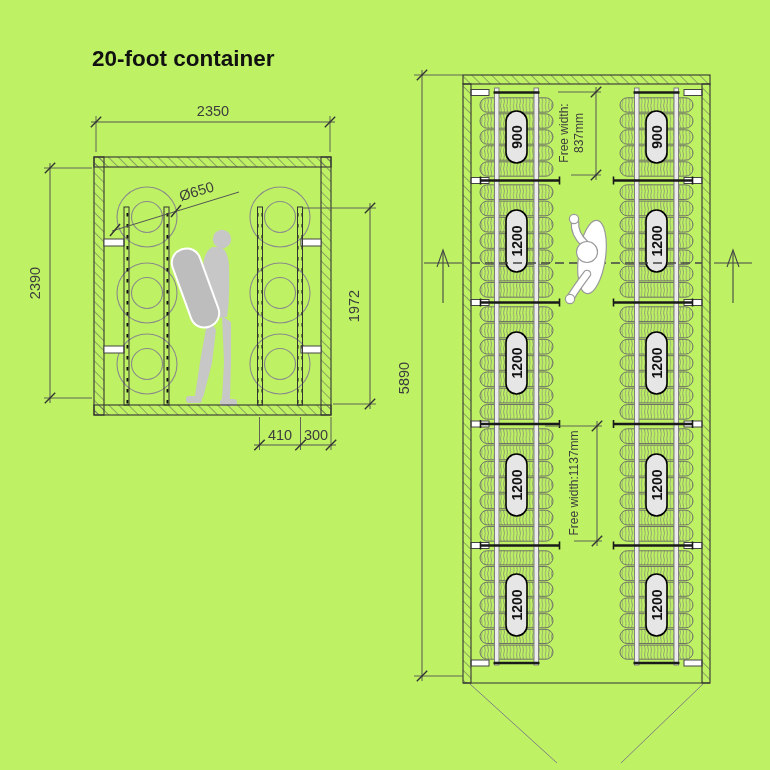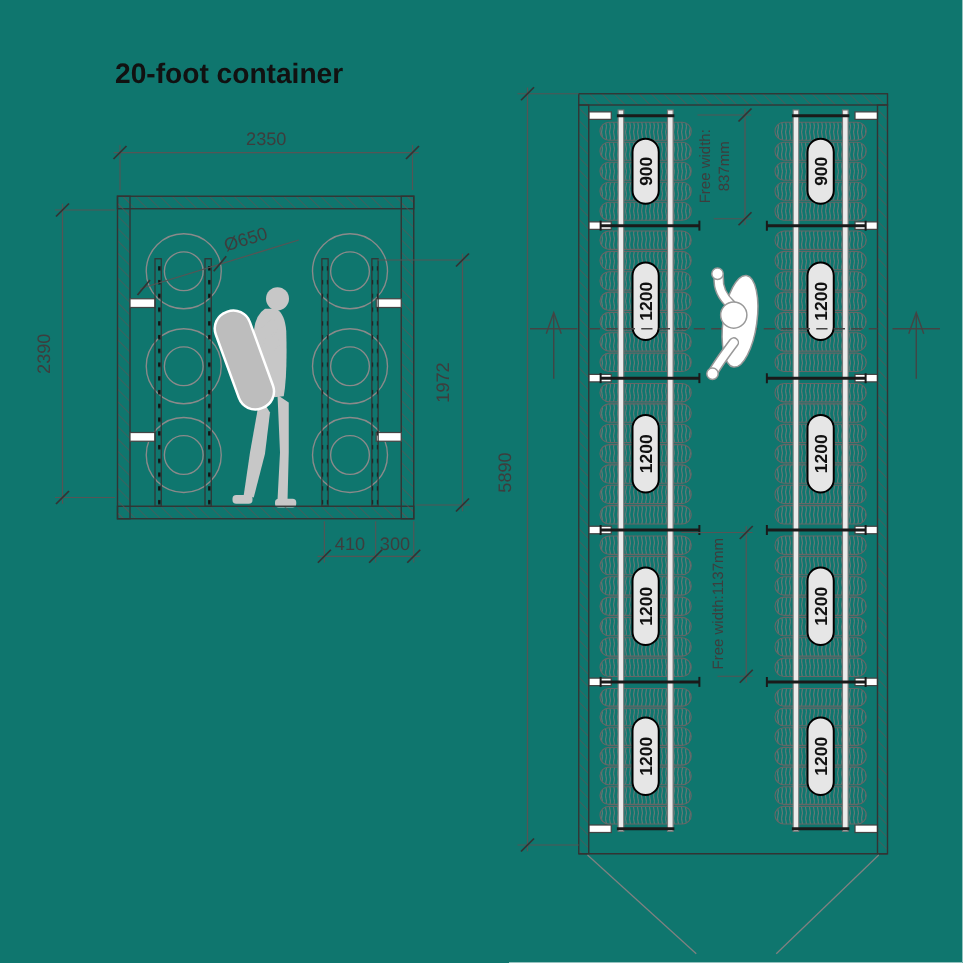--- a/index.html
+++ b/index.html
@@ -1,16 +1,16 @@
 <!DOCTYPE html>
 <html><head>
 <meta charset="utf-8">
 <style>
   html,body{margin:0;padding:0;background:#fff;}
-  #stage{position:relative;width:770px;height:770px;background:#0f766e;overflow:hidden;
+  #stage{position:relative;width:770px;height:770px;background:#bef264;overflow:hidden;
          font-family:"Liberation Sans","DejaVu Sans",sans-serif;}
   svg text{font-family:"Liberation Sans","DejaVu Sans",sans-serif;}
   .dimtxt{font-size:14.5px;fill:#3d3d3d;}
   .smalltxt{font-size:12px;fill:#3d3d3d;}
   .lbltxt{font-size:14px;font-weight:bold;fill:#111;}
   .title{font-size:22.5px;font-weight:bold;fill:#111;}
 </style>
 </head>
 <body>
 

